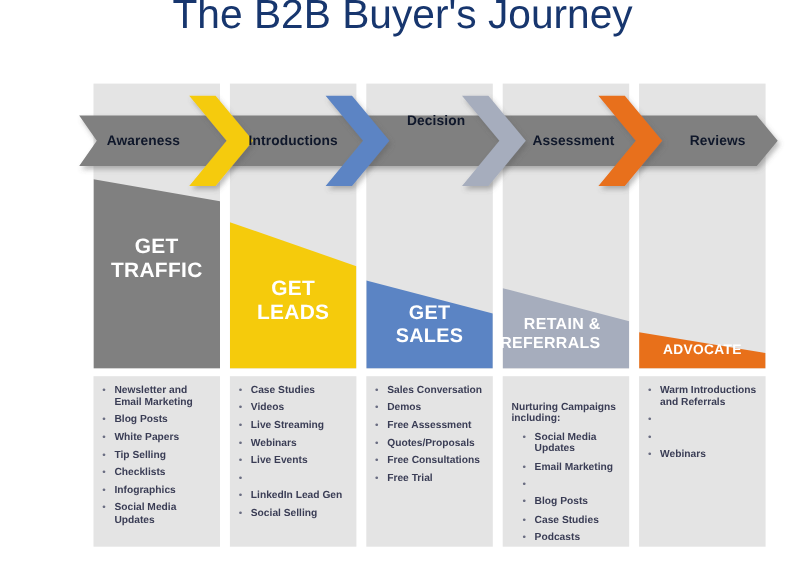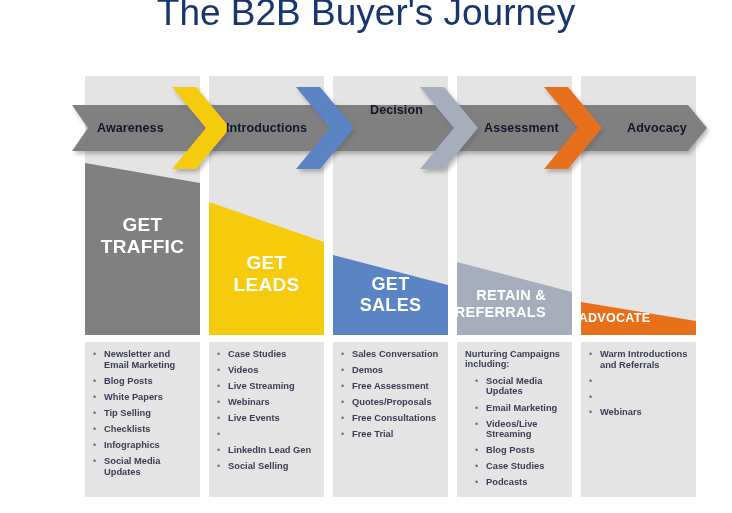--- a/index.html
+++ b/index.html
@@ -52,21 +52,21 @@
     letter-spacing:0.1px;
   }
 
   
   .blist{position:absolute;}
   .bhead{
     color:#3A3D55;
     font-size:9.3px;
     font-weight:bold;
     line-height:1.12;
-    margin:0 0 6px 0;
+    margin:16px 0 6px 0;
     padding:0;
   }
   .brow{
     display:flex;
     align-items:flex-start;
     margin-bottom:5.5px;
   }
   .bdot{
     color:#6A6D82;
     font-size:9px;
@@ -126,21 +126,21 @@
     </svg>
   </div>
   <div class="slablabel" style="left:431px; top:287px; width:115px; font-size:14.5px;text-align:right;">RETAIN &amp;
 REFERRALS</div>
 
   <div class="slab" style="left:581px; top:160px; width:115px; height:175px;">
     <svg width="115" height="175" viewBox="0 0 115 175">
       <polygon points="0,142 115,161 115,175 0,175" fill="#E8701A"></polygon>
     </svg>
   </div>
-  <div class="slablabel" style="left:557px; top:311px; width:115px; font-size:12.5px;">ADVOCATE</div>
+  <div class="slablabel" style="left:581px; top:311px; width:115px; font-size:12.5px;">ADVOCATE</div>
 
   <svg id="arrowband" viewBox="0 0 732 513" width="732" height="513">
     <defs>
       <filter id="shadow" x="-25%" y="-25%" width="160%" height="170%">
         <feDropShadow dx="2" dy="3" stdDeviation="2.2" flood-color="#5a5a5a" flood-opacity="0.42"></feDropShadow>
       </filter>
     </defs>
 
     <g filter="url(#shadow)">
       <polygon points="72,105 688,105 707,128 688,151 72,151 88,128" fill="#808080"></polygon>
@@ -157,21 +157,21 @@
     </g>
     <g filter="url(#shadow)">
       <polygon points="544,87 578,128 544,169 568,169 602,128 568,87" fill="#E8701A"></polygon>
     </g>
   </svg>
 
   <div class="arrowlabel" style="left:97px;  top:121px;">Awareness</div>
   <div class="arrowlabel" style="left:226px; top:121px;">Introductions</div>
   <div class="arrowlabel" style="left:370px; top:103px;">Decision</div>
   <div class="arrowlabel" style="left:484px; top:121px;">Assessment</div>
-  <div class="arrowlabel" style="left:627px; top:121px;">Advocacy</div>
+  <div class="arrowlabel" style="left:627px; top:121px;">Reviews</div>
 
   <div class="bulletpanel" style="left:85px;  top:342px; width:115px; height:155px;"></div>
   <div class="bulletpanel" style="left:209px; top:342px; width:115px; height:155px;"></div>
   <div class="bulletpanel" style="left:333px; top:342px; width:115px; height:155px;"></div>
   <div class="bulletpanel" style="left:457px; top:342px; width:115px; height:155px;"></div>
   <div class="bulletpanel" style="left:581px; top:342px; width:115px; height:155px;"></div>
 
   <div class="blist" style="left:93px;  top:349px; width:101px;">
       <div class="brow" style="margin-left: 0px;">
         <span class="bdot">•</span>
@@ -266,21 +266,20 @@
       <div class="brow" style="margin-left: 10px;">
         <span class="bdot">•</span>
         <span class="btxt">Social Media Updates</span>
       </div>
       <div class="brow" style="margin-left: 10px;">
         <span class="bdot">•</span>
         <span class="btxt">Email Marketing</span>
       </div>
       <div class="brow" style="margin-left: 10px;">
         <span class="bdot">•</span>
-        <span class="btxt">Videos/Live Streaming</span>
       </div>
       <div class="brow" style="margin-left: 10px;">
         <span class="bdot">•</span>
         <span class="btxt">Blog Posts</span>
       </div>
       <div class="brow" style="margin-left: 10px;">
         <span class="bdot">•</span>
         <span class="btxt">Case Studies</span>
       </div>
       <div class="brow" style="margin-left: 10px;">

